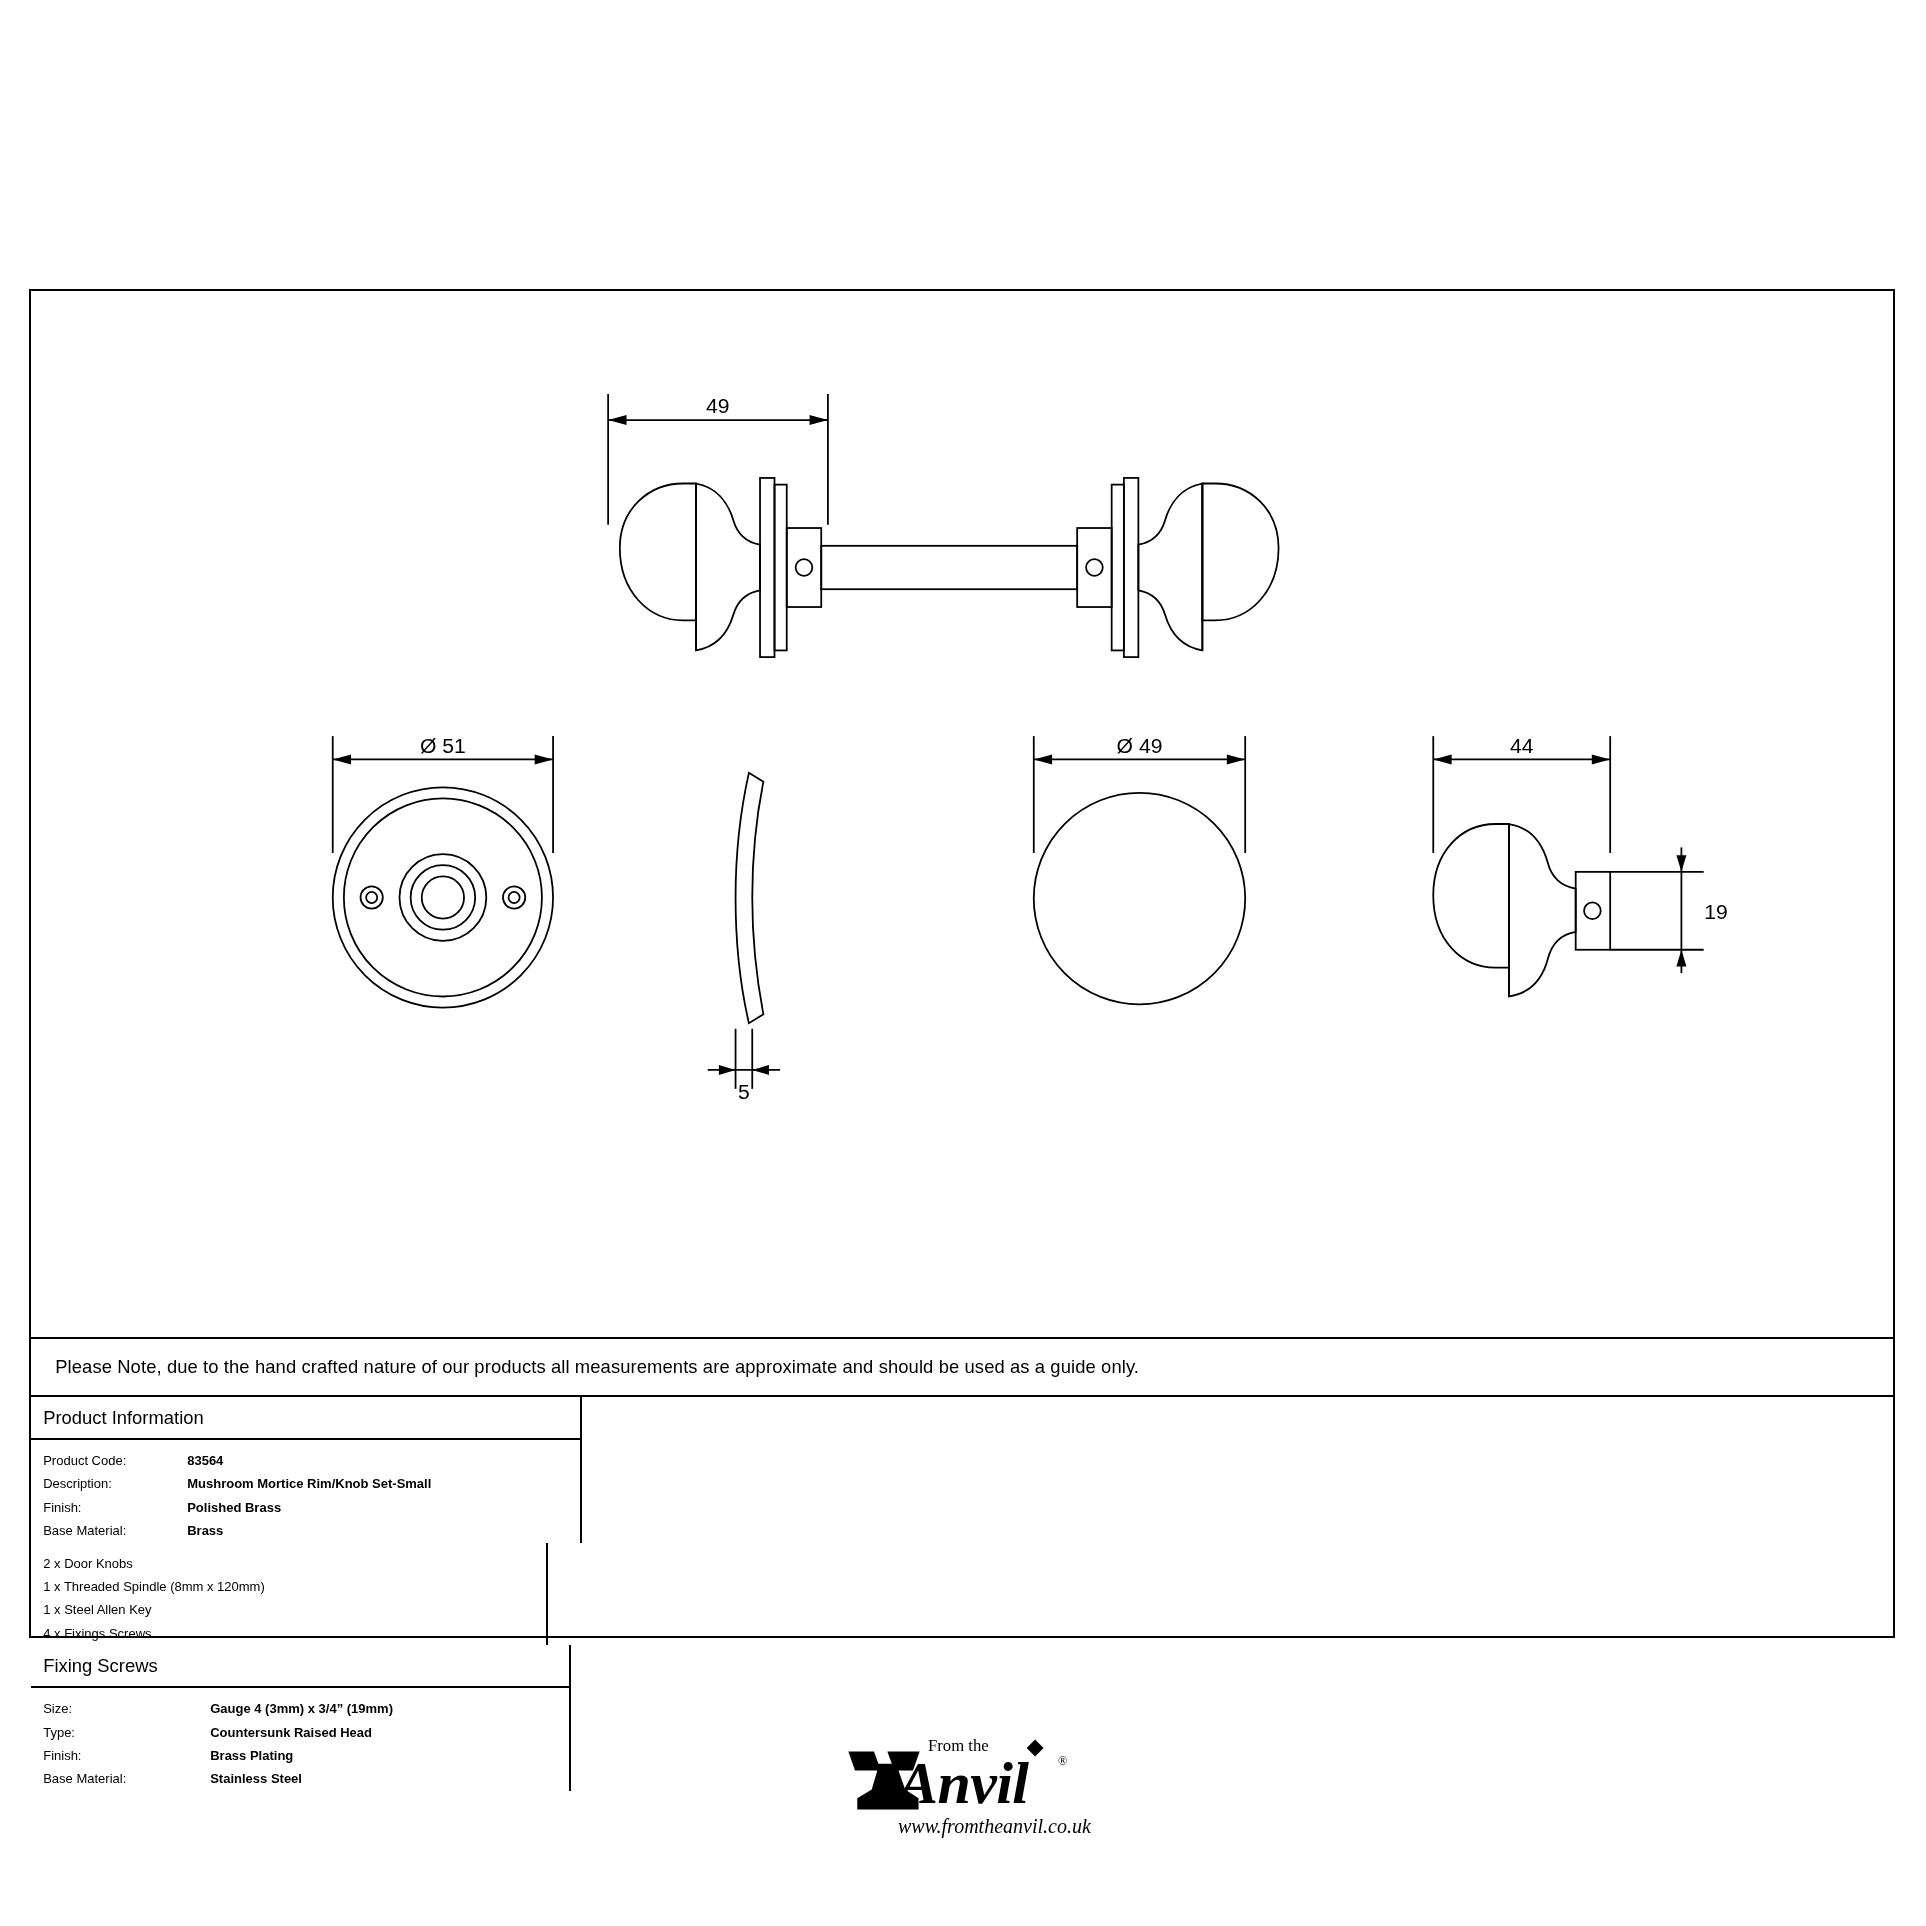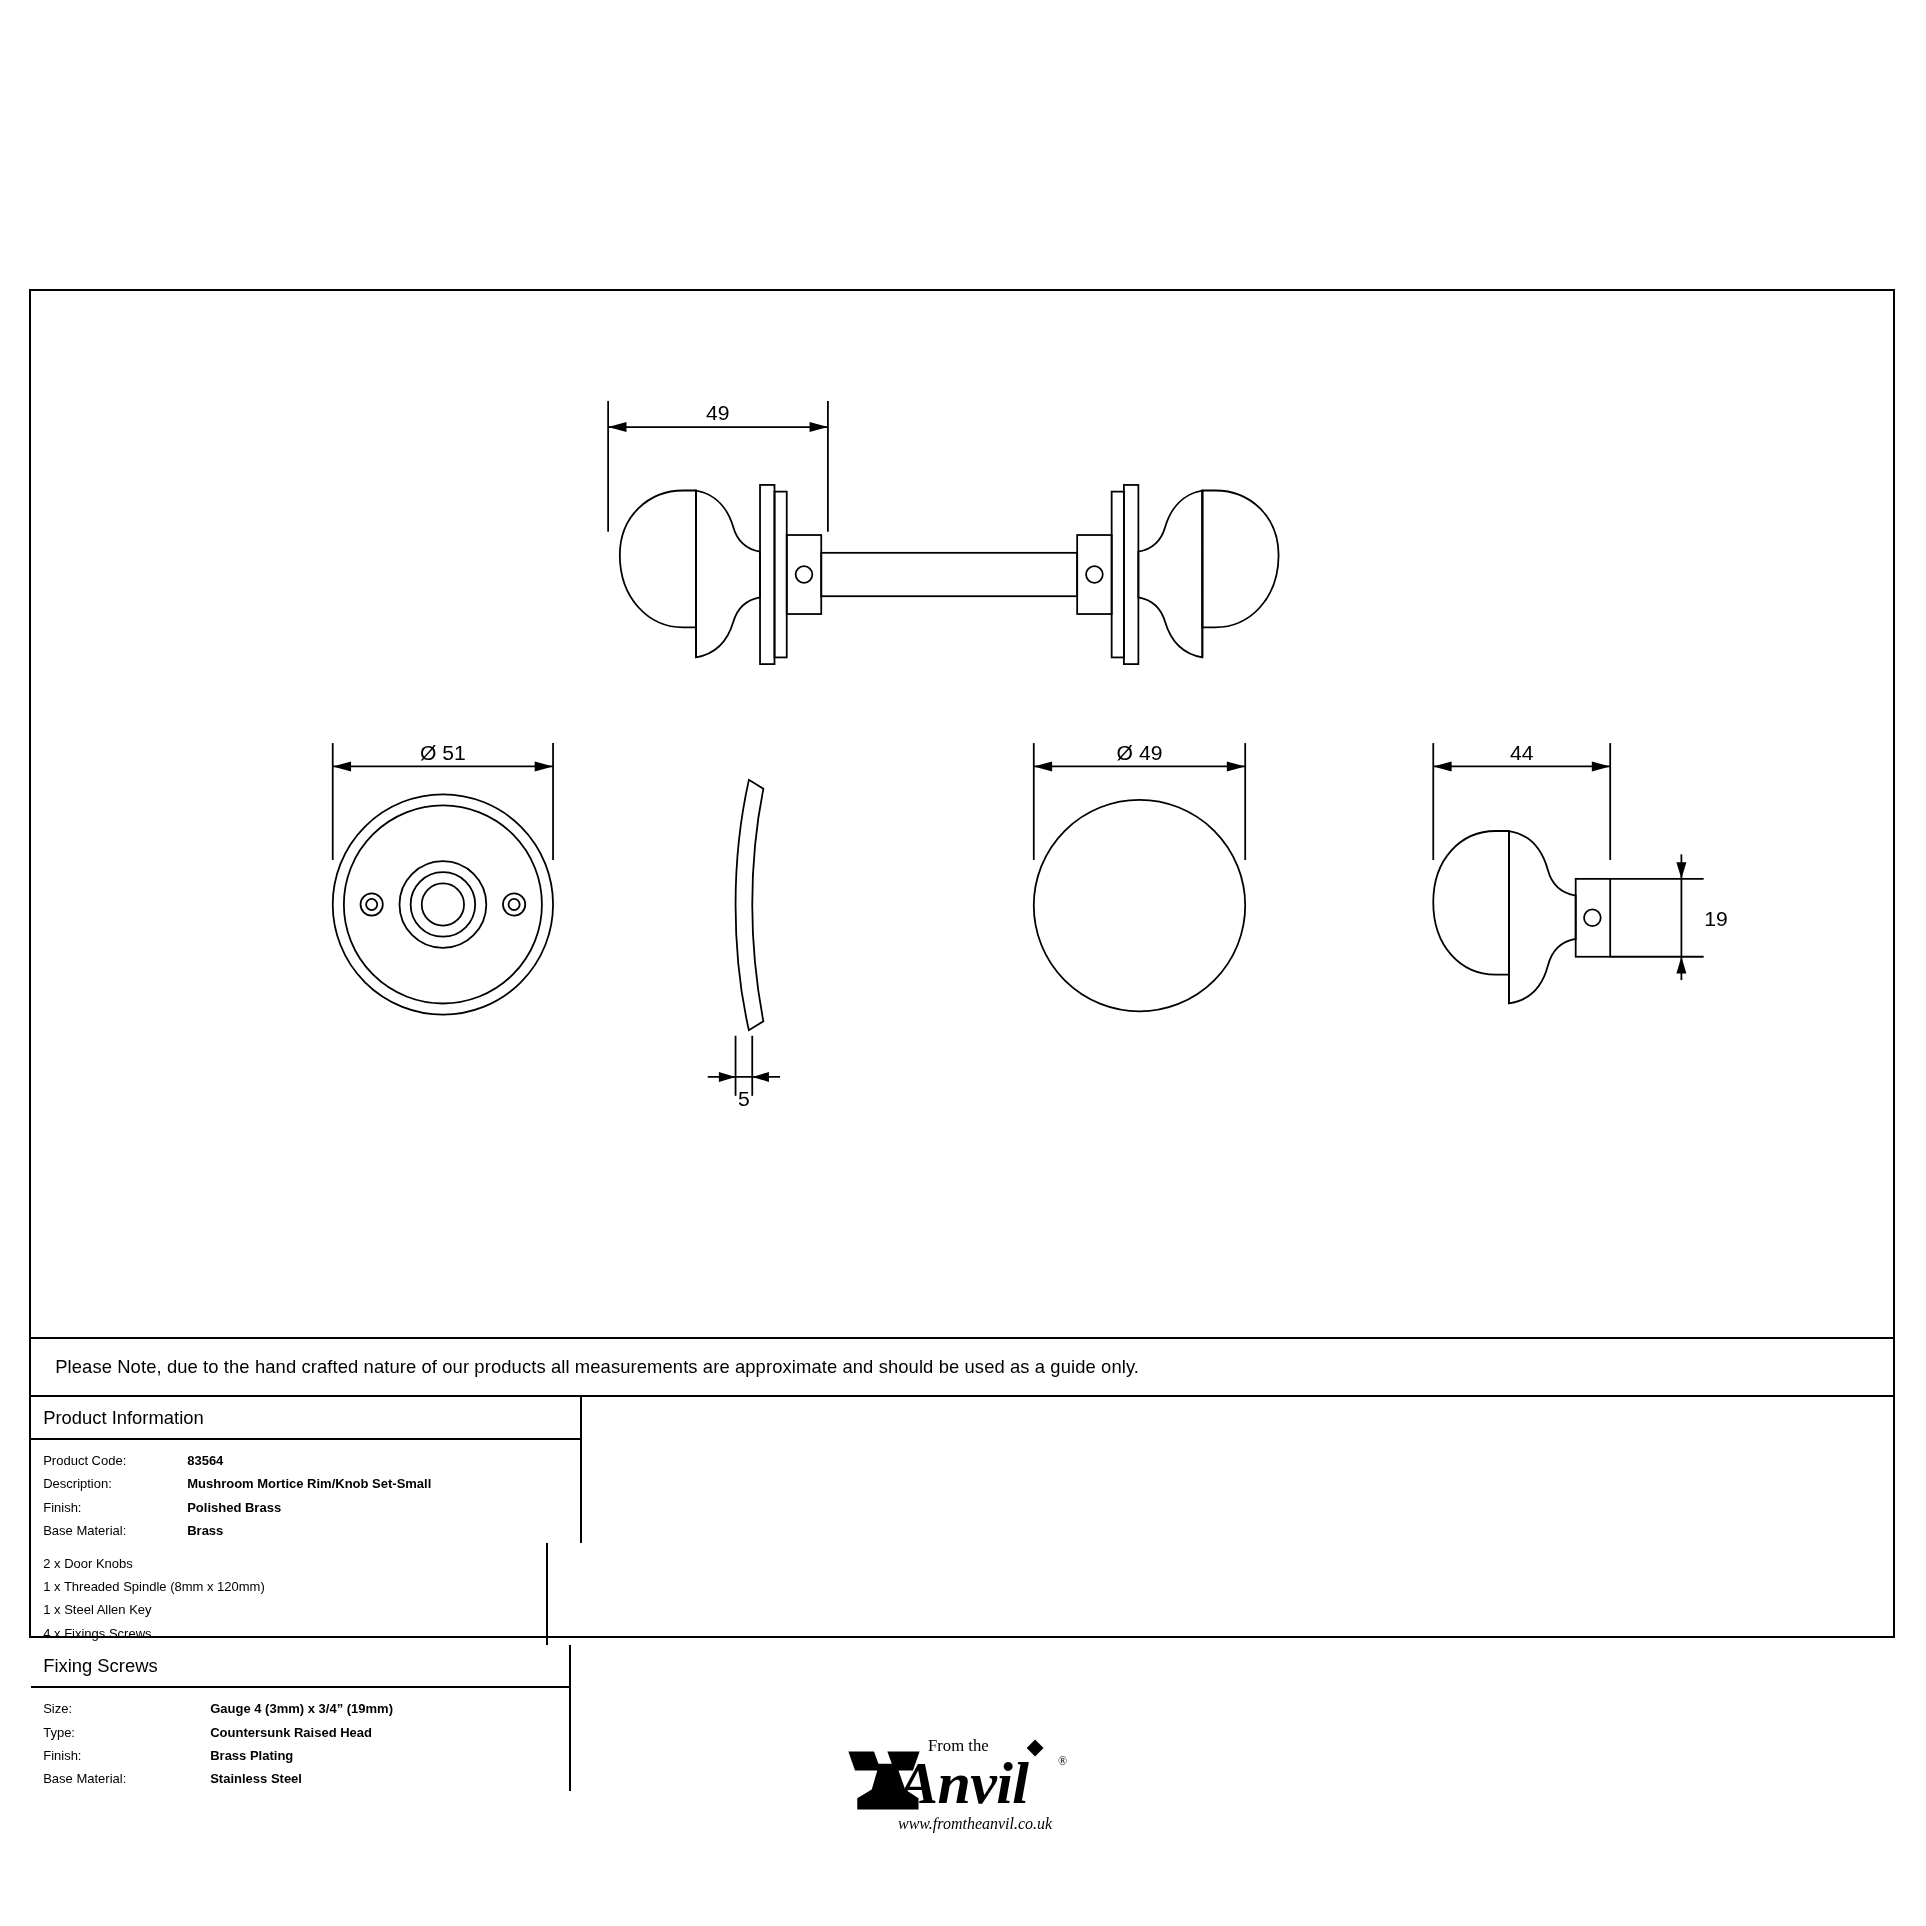--- a/index.html
+++ b/index.html
@@ -22,21 +22,21 @@
     top: 289px;
     width: 1866px;
     height: 1349px;
     border: 2.2px solid #000;
     box-sizing: border-box;
     background: #fff;
   }
 
   .drawing-area {
     position: absolute;
-    left: 0; top: 7px;
+    left: 0; top: 0;
     right: 0;
     height: 1002px;
   }
 
   svg.dwg { position: absolute; left: 0; top: 0; }
 
   
   .note-strip {
     position: absolute;
     left: 0;
@@ -124,21 +124,21 @@
   }
   .logo-reg {
     position: absolute;
     left: 213px; top: 22px;
     font-size: 12.2px;
     font-family: "Liberation Serif", serif;
   }
   .logo-url {
     position: absolute;
     left: 53px; top: 83px;
-    font-size: 16px;
+    font-size: 20px;
     font-style: italic;
     font-family: "Liberation Serif", serif;
   }
   .logo-diamond {
     position: absolute;
     left: 184px; top: 10px;
     width: 12.2px; height: 12.2px;
     background: #000;
     transform: rotate(45deg);
   }

